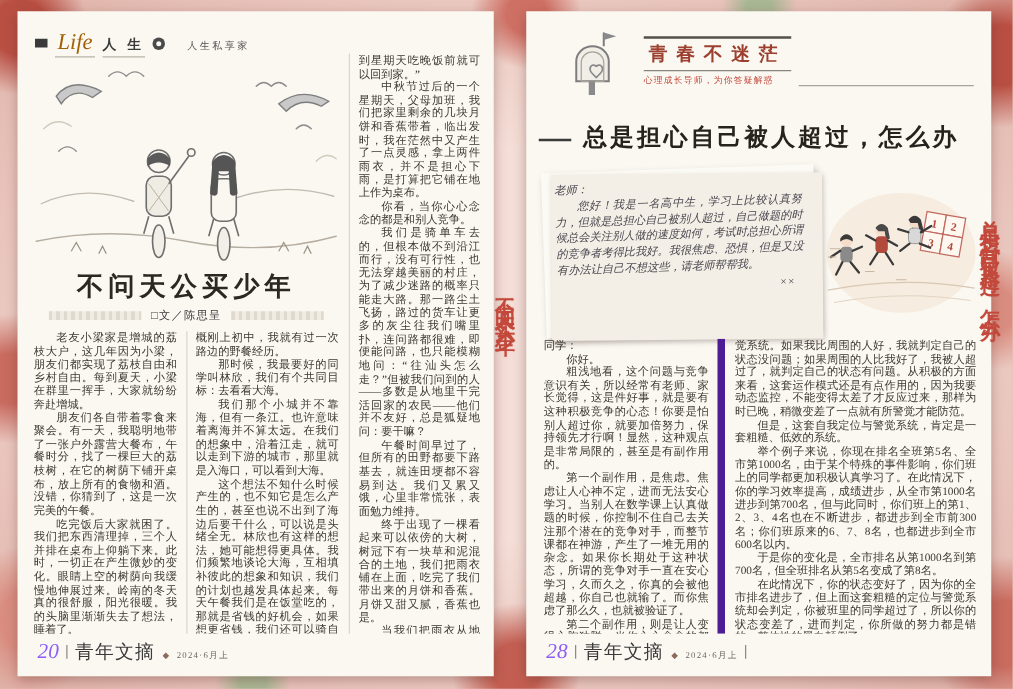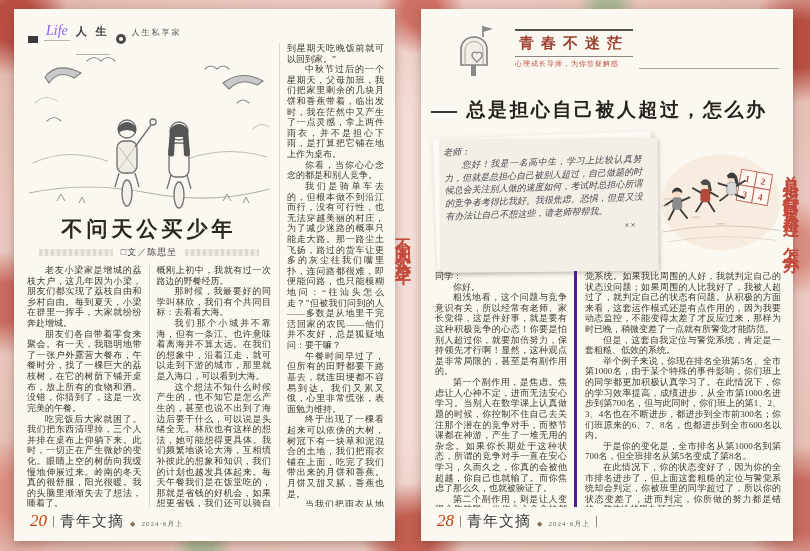--- a/index.html
+++ b/index.html
@@ -24,42 +24,42 @@
   .page{
     position:absolute;top:9px;height:532px;background:#fbf8f2;
     box-shadow:0 3px 9px rgba(90,40,35,.35);
   }
   #page-left{left:14px;width:381px;}
   #page-right{left:421px;width:372px;}
 
   
   .lp-header{position:absolute;top:14px;left:14px;display:flex;align-items:baseline;gap:6px;}
   .lp-header .sq{width:10px;height:7px;background:#3a3a3a;align-self:center;}
-  .lp-brand{font-style:italic;color:#8b5cf6;font-size:14px;border-bottom:1px solid #b9b3a8;padding:0 2px 1px 2px;}
-  .lp-brandcjk{font-size:11px;font-weight:bold;color:#3a3a3a;letter-spacing:3px;border-bottom:1px solid #b9b3a8;padding-bottom:15px;}
+  .lp-brand{font-style:italic;color:#a16207;font-size:18px;border-bottom:1px solid #b9b3a8;padding:0 2px 1px 2px;}
+  .lp-brandcjk{font-size:11px;font-weight:bold;color:#3a3a3a;letter-spacing:3px;border-bottom:1px solid #b9b3a8;padding-bottom:2px;}
   .lp-dot{width:10px;height:10px;border-radius:50%;background:#4a4a4a;align-self:center;position:relative;}
   .lp-dot::after{content:"";position:absolute;left:3px;top:3px;width:4px;height:4px;border-radius:50%;background:#fbf8f2;}
-  .lp-tag{font-size:8px;color:#555;letter-spacing:2px;}
+  .lp-tag{font-size:8px;color:#555;letter-spacing:2px;margin-left:12px;}
   .lp-content{position:absolute;top:34px;left:13px;right:11px;bottom:34px;display:flex;gap:8px;}
   .lp-main{width:244px;display:flex;flex-direction:column;}
   .lp-illo{height:168px;}
   .lp-title{font-size:21px;font-weight:bold;color:#2b2721;letter-spacing:4px;text-align:center;margin:4px 0 3px 0;}
   .lp-byline{display:flex;align-items:center;justify-content:center;gap:8px;margin-bottom:6px;}
   .lp-byline .strip{height:7px;width:74px;background:repeating-linear-gradient(90deg,#d8d2c6 0 3px,#eee9df 3px 6px);opacity:.8;}
   .lp-byline .by{font-size:9px;color:#3a3a3a;letter-spacing:1px;white-space:nowrap;}
   .lp-twocol{flex:1;display:flex;overflow:hidden;}
   .lp-twocol .col{width:50%;overflow:hidden;}
   .lp-twocol .col + .col{border-left:1px solid #ddd5c7;padding-left:7px;margin-left:7px;}
   .lp-col3{flex:1;border-left:1px solid #ddd5c7;padding-left:7px;overflow:hidden;}
 
   .bodytext p{margin:0;text-indent:2em;font-size:9px;line-height:1.18;text-align:justify;color:#3c3731;}
   .bodytext p.cont{text-indent:0;}
 
   .footer{position:absolute;bottom:10px;left:16px;display:flex;align-items:baseline;gap:6px;}
-  .footer .pgnum{font-style:italic;font-size:17px;color:#c2410c;}
+  .footer .pgnum{font-style:italic;font-size:17px;color:#8b5cf6;}
   .footer .bar{width:1px;height:11px;background:#8a8a8a;align-self:center;}
   .footer .mag{font-size:15px;color:#3a3a3a;letter-spacing:1px;}
   .footer .dia{font-size:7px;color:#8a6a5a;}
   .footer .issue{font-size:7px;color:#6a655c;letter-spacing:1px;}
 
   .vtitle{
     position:absolute;writing-mode:vertical-rl;color:#c2493b;font-weight:bold;
     font-size:16px;letter-spacing:5px;text-shadow:0 0 1px rgba(194,73,59,.3);
   }
   #vtitle-left{left:392px;top:226px;}
@@ -82,21 +82,21 @@
     transform:rotate(-2deg);padding:8px 10px;position:relative;margin-top:4px;
   }
   .letter::before{content:"";position:absolute;inset:4px -5px -5px 6px;background:#f3efe6;z-index:-1;transform:rotate(1.5deg);box-shadow:1px 2px 4px rgba(80,60,50,.25);}
   .letter p{margin:0;font-style:italic;font-size:9px;line-height:1.42;color:#4a4650;}
   .letter .salut{text-indent:0;}
   .letter .lbody{text-indent:2em;text-align:justify;}
   .letter .sign{text-align:right;margin-top:2px;padding-right:8px;}
   .rp-illo{flex:1;}
   .reply{position:absolute;top:262px;left:14px;right:12px;bottom:34px;display:flex;overflow:hidden;}
   .reply .rcol1{width:132px;overflow:hidden;}
-  .reply .rcol2{flex:1;border-left:3px solid #4c1d95;margin-left:7px;padding-left:8px;overflow:hidden;}
+  .reply .rcol2{flex:1;border-left:6px solid #4c1d95;margin-left:7px;padding-left:8px;overflow:hidden;}
 </style>
 </head>
 <body>
 
 <div class="page" id="page-left">
 
   <div class="lp-header">
     <span class="sq"></span>
     <span class="lp-brand">Life</span>
     <span class="lp-brandcjk">人 生</span>

